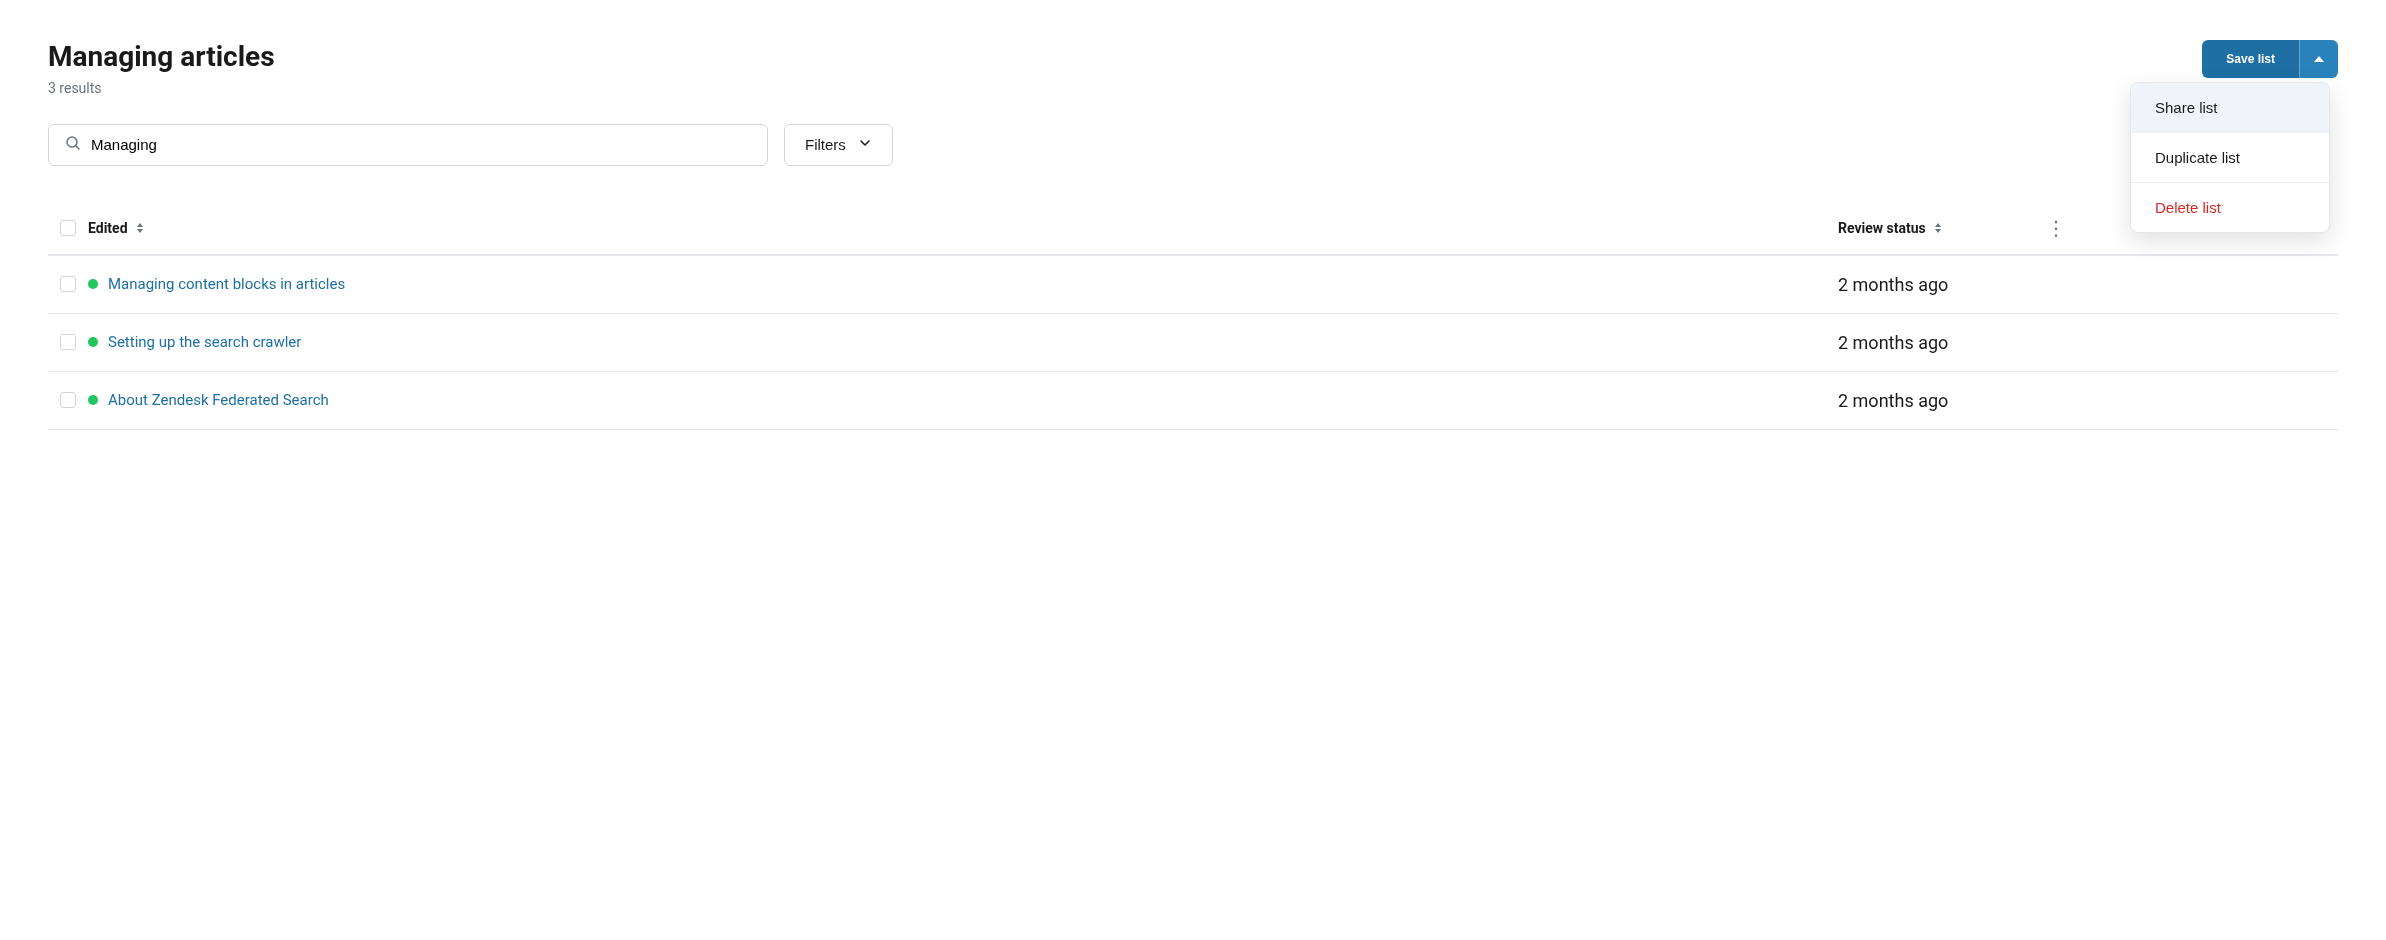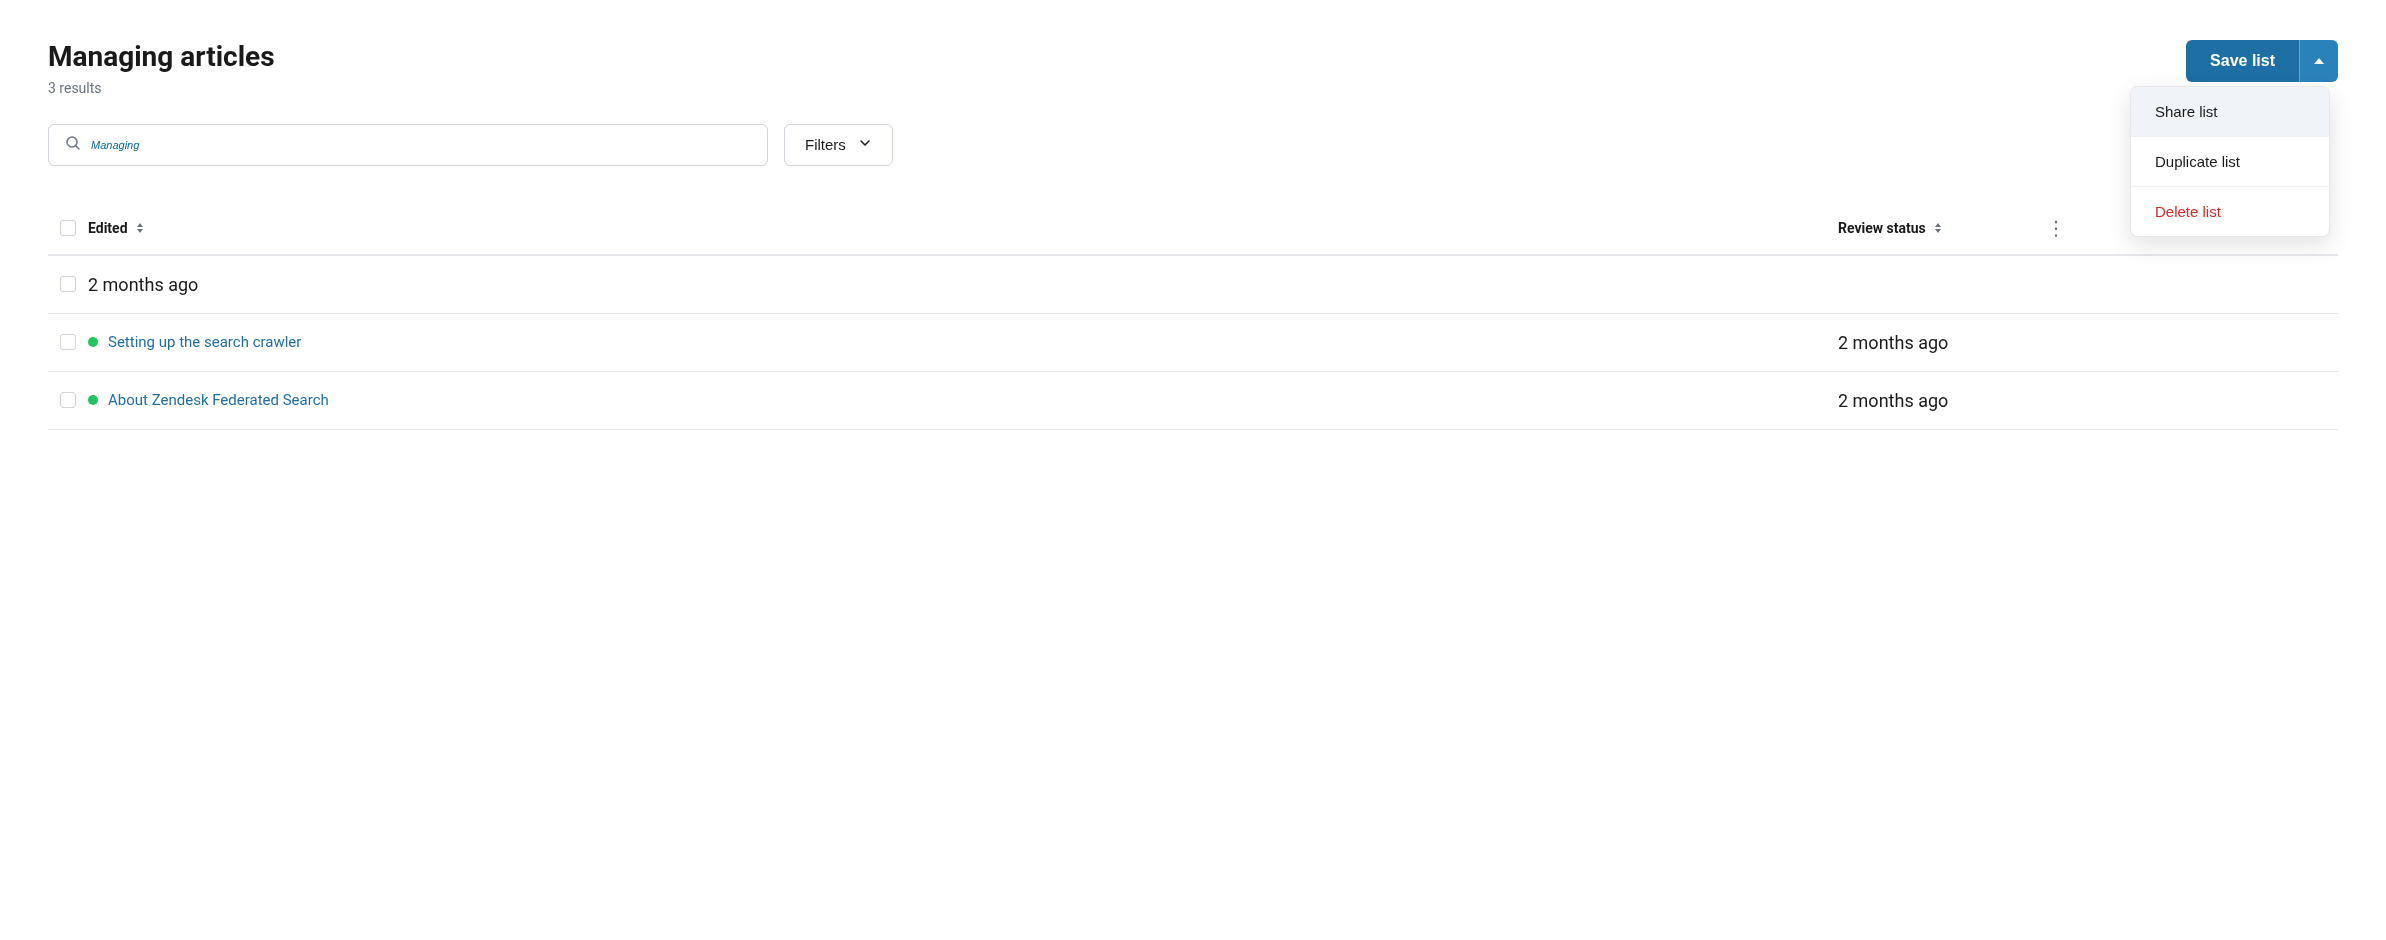--- a/index.html
+++ b/index.html
@@ -40,21 +40,21 @@
       position: relative;
       display: flex;
       align-items: stretch;
     }
 
     .save-list-btn {
       background: #1d6fa4;
       color: #ffffff;
       border: none;
       padding: 12px 24px;
-      font-size: 16px;
+      font-size: 12px;
       font-weight: 600;
       cursor: pointer;
       border-radius: 6px 0 0 6px;
       white-space: nowrap;
     }
 
     .save-list-chevron {
       background: #2a82bb;
       color: #ffffff;
       border: none;
@@ -129,25 +129,24 @@
 
     .search-icon {
       color: #6b7280;
       font-size: 16px;
       flex-shrink: 0;
     }
 
     .search-input {
       border: none;
       outline: none;
-      font-size: 11px;
-      color: #0369a1;
+      font-size: 15px;
+      color: #000000;
       width: 100%;
       background: transparent;
-      font-style: italic;
     }
 
     .filters-btn {
       display: flex;
       align-items: center;
       gap: 12px;
       border: 1px solid #d1d5db;
       border-radius: 6px;
       padding: 10px 20px;
       background: #ffffff;
@@ -333,20 +332,24 @@
     </div>
     <div>
       <button class="more-btn">⋮</button>
     </div>
   </div>
 
   <div class="table-row">
     <div class="checkbox-cell">
       <input type="checkbox" class="checkbox" style="">
     </div>
+    <div class="status-title-cell">
+      <span class="status-dot green"></span>
+      <a class="article-link" href="#">Managing content blocks in articles</a>
+    </div>
     <div class="edited-cell">2 months ago</div>
     <div class="review-cell"></div>
     <div></div>
   </div>
 
   <div class="table-row">
     <div class="checkbox-cell">
       <input type="checkbox" class="checkbox" style="">
     </div>
     <div class="status-title-cell">

